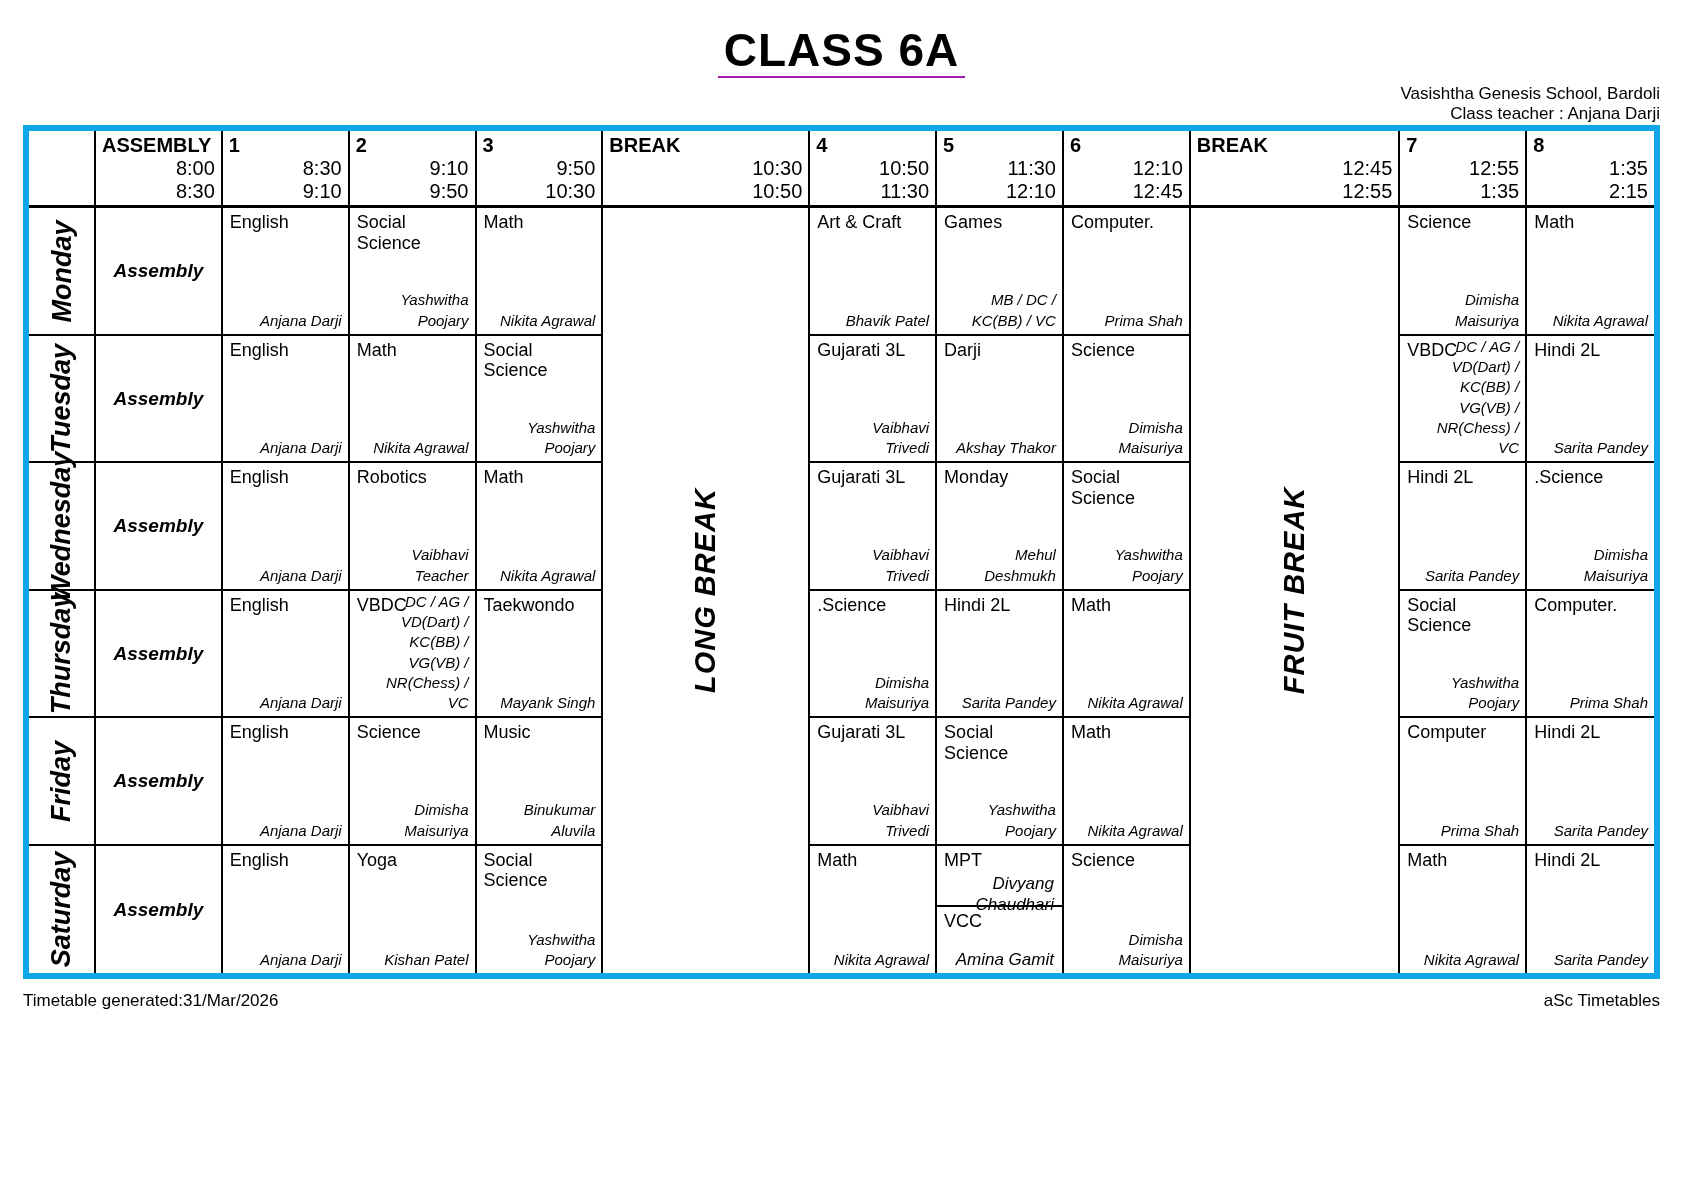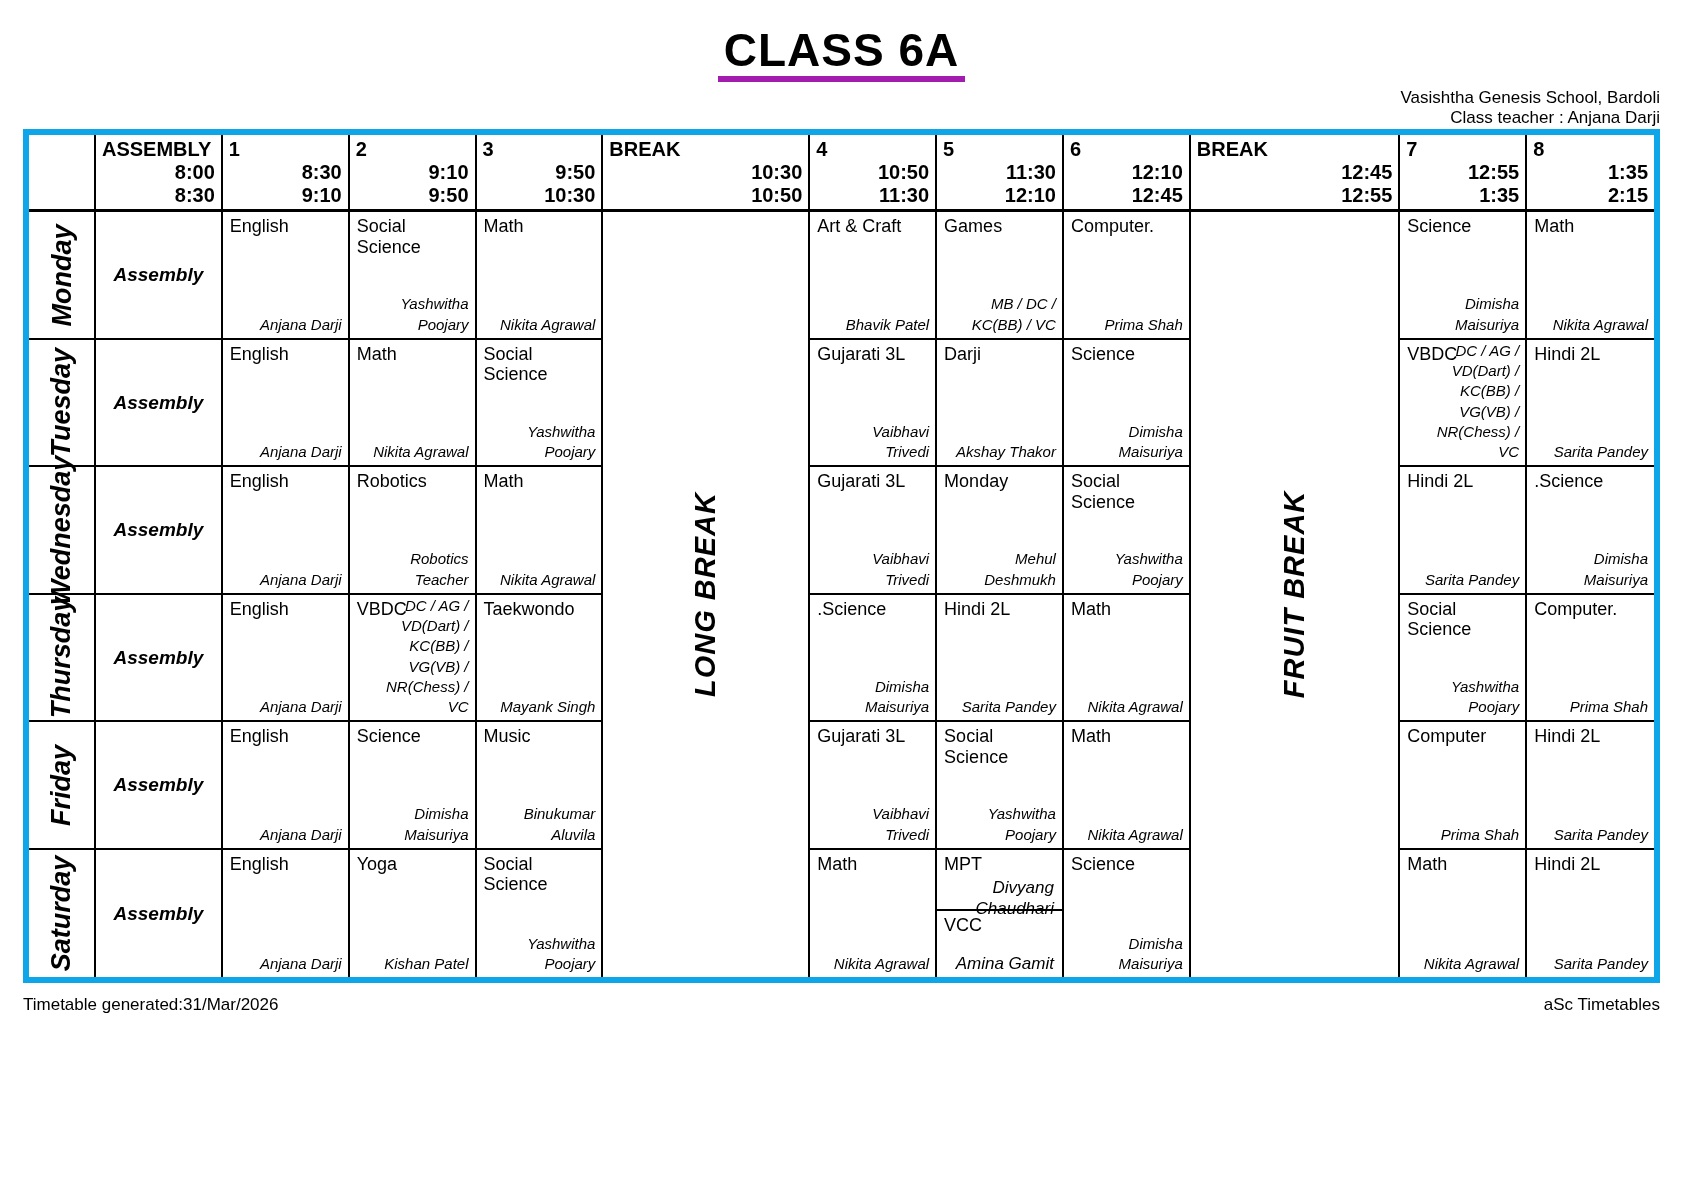--- a/index.html
+++ b/index.html
@@ -1,26 +1,26 @@
 <!DOCTYPE html>
 <html><head>
 <meta charset="utf-8">
 <style>
   html,body{margin:0;padding:0;background:#ffffff;}
   body{width:1683px;height:1190px;font-family:"Liberation Sans",sans-serif;color:#000;overflow:hidden;}
   .page{padding:0 23px;}
   .title-wrap{text-align:center;margin:0;padding-top:26px;}
-  .title{display:inline-block;font-size:46px;font-weight:bold;letter-spacing:1px;border-bottom:6px solid #a21caf;padding:0 6px 2px 6px;line-height:1.05;}
+  .title{display:inline-block;font-size:46px;font-weight:bold;letter-spacing:1px;border-bottom:2px solid #a21caf;padding:0 6px 2px 6px;line-height:1.05;}
   .subhead{display:flex;justify-content:space-between;align-items:flex-end;font-size:17px;margin-top:6px;margin-bottom:1px;flex-direction:column;}
   .grid{box-sizing:border-box;width:1637px;height:854px;border:6px solid #0ea5e9;display:grid;
         grid-template-columns:67px repeat(11,1fr);grid-template-rows:77px repeat(6,1fr);}
   .cell{position:relative;box-sizing:border-box;border-right:2px solid #000;border-bottom:2px solid #000;}
   .hcell{border-bottom:3px solid #000;padding:3px 6px;display:flex;flex-direction:column;}
   .hlabel{font-weight:bold;font-size:20px;text-align:left;line-height:1.15;}
-  .htime{font-weight:bold;font-size:20px;text-align:right;line-height:1.12;}
+  .htime{font-weight:normal;font-size:20px;text-align:right;line-height:1.12;}
   .no-br{border-right:none;}
   .no-bb{border-bottom:none;}
   .c1{grid-column:1}.c2{grid-column:2}.c3{grid-column:3}.c4{grid-column:4}.c5{grid-column:5}.c6{grid-column:6}
   .c7{grid-column:7}.c8{grid-column:8}.c9{grid-column:9}.c10{grid-column:10}.c11{grid-column:11}.c12{grid-column:12}
   .r1{grid-row:1}.r2{grid-row:2}.r3{grid-row:3}.r4{grid-row:4}.r5{grid-row:5}.r6{grid-row:6}.r7{grid-row:7}
   .span-days{grid-row:2/8;}
   .vcenter{display:flex;align-items:center;justify-content:center;}
   .rot{transform:rotate(-90deg);white-space:nowrap;font-weight:bold;font-style:italic;}
   .day-text{font-size:27px;}
   .break-text{font-size:29px;letter-spacing:1px;}
@@ -197,21 +197,21 @@
       </div>
     <div class="cell c2 r4 vcenter">
         <span class="assembly">Assembly</span>
       </div>
     <div class="cell c3 r4">
         <div class="subj">English</div>
         <div class="tchr">Anjana Darji</div>
       </div>
     <div class="cell c4 r4">
         <div class="subj">Robotics</div>
-        <div class="tchr">Robotics Teacher</div>
+        <div class="tchr">Vaibhavi Teacher</div>
       </div>
     <div class="cell c5 r4">
         <div class="subj">Math</div>
         <div class="tchr">Nikita Agrawal</div>
       </div>
     <div class="cell c7 r4">
         <div class="subj">Gujarati 3L</div>
         <div class="tchr">Vaibhavi Trivedi</div>
       </div>
     <div class="cell c8 r4">

